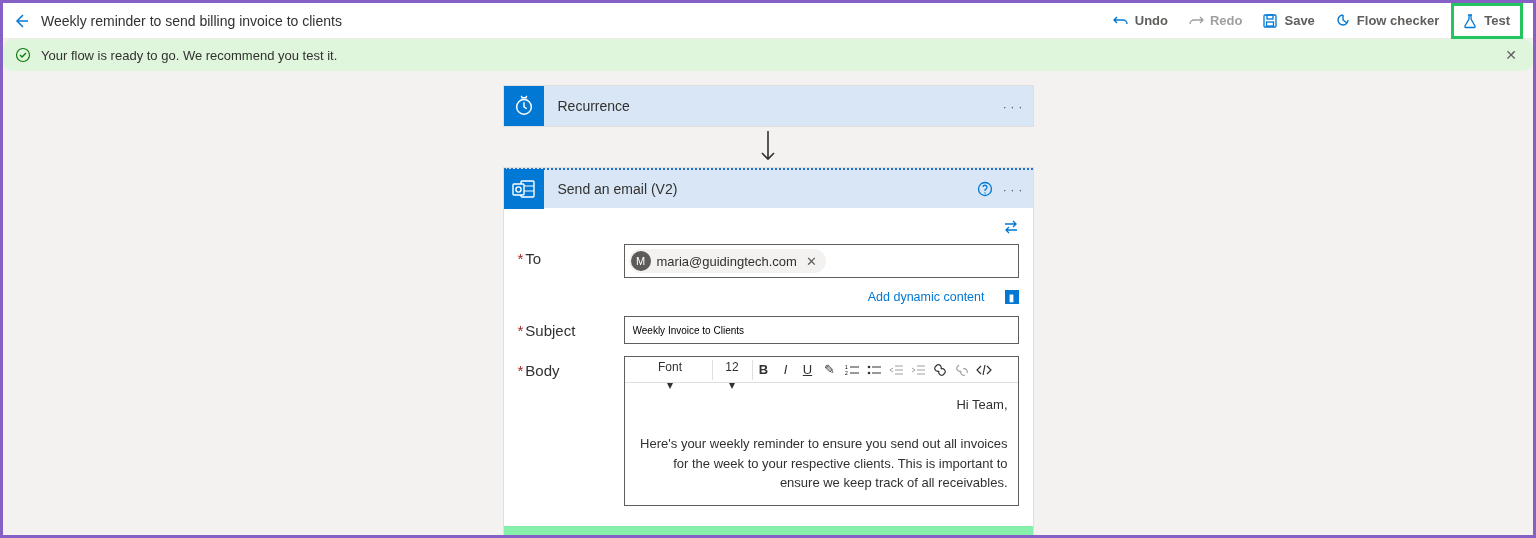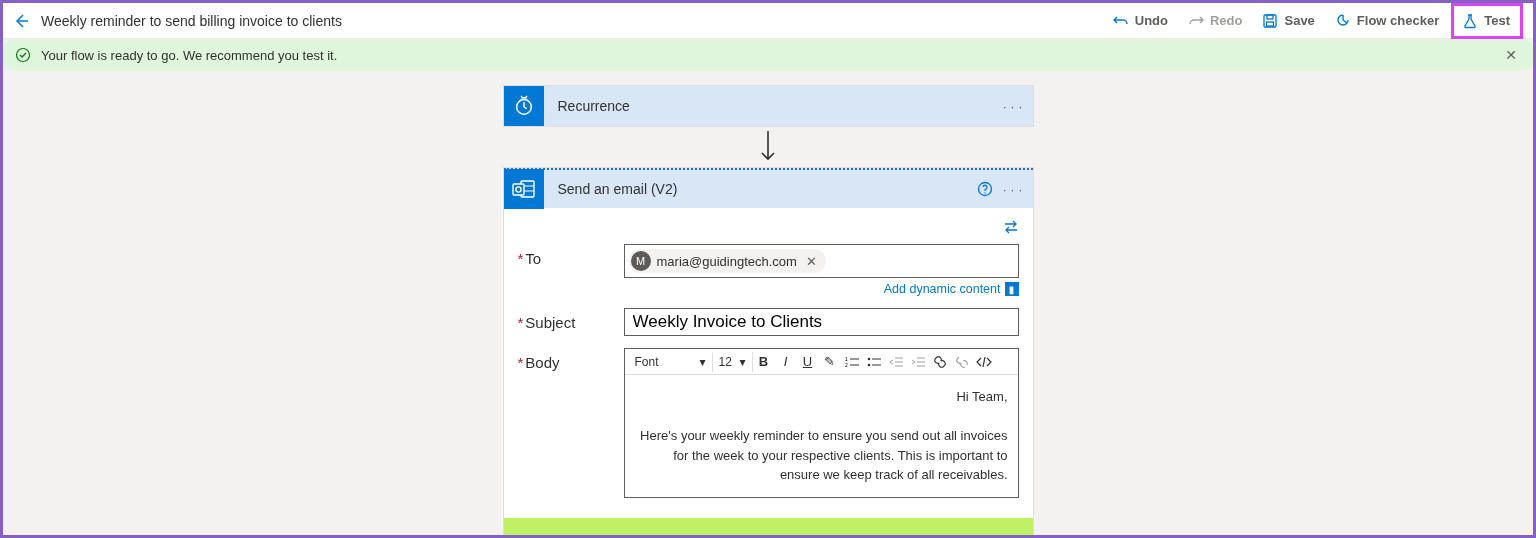--- a/index.html
+++ b/index.html
@@ -27,36 +27,36 @@
   .topbar .title-text { font-size: 14px; color: #323130; }
   .topbar .spacer { flex: 1; }
   .topbar .actions { display: flex; align-items: center; gap: 4px; }
   .tb-btn {
     display: inline-flex; align-items: center; gap: 6px;
     padding: 4px 8px; height: 28px; font-size: 13px;
     color: #605e5c; cursor: pointer; font-weight: bold;
   }
   .tb-btn.disabled { color: #a19f9d; }
   .tb-btn .icon { width: 16px; height: 16px; display:inline-flex; align-items:center; justify-content:center; }
-  .test-box { border: 3px solid #d946ef; padding: 1px 4px 1px 2px; display:flex; align-items:center; }
+  .test-box { border: 3px solid #22c55e; padding: 1px 4px 1px 2px; display:flex; align-items:center; }
   
   .banner {
     display: flex; align-items: center;
     background: #dff6dd;
     height: 32px; padding: 0 12px;
     color: #323130; font-size: 13px; border-radius: 10px;
   }
   .banner .close { margin-left: auto; color: #605e5c; cursor: pointer; font-size: 14px; padding: 4px; }
   .canvas {
     display:flex; flex-direction:column; align-items:center;
     padding-top: 14px;
   }
   .card {
     width: 531px;
-    background: #bef264;
+    background: #86efac;
     border: 1px solid #e1dfdd;
   }
   .card-head {
     display:flex; align-items:center;
     height: 40px;
     background: #d8e6f6;
   }
   .card-head.sendemail { border-top: 2px dotted #2b70c4; }
   .card-icon {
     width: 40px; height: 40px;
@@ -88,35 +88,35 @@
     display:inline-flex; align-items:center;
     background:#f3f2f1; border-radius:12px; height:24px; padding:0 6px 0 2px;
     font-size:13px; gap:6px;
   }
   .chip .avatar {
     width:20px; height:20px; border-radius:50%;
     background:#5d5a58; color:#fff; font-size:11px;
     display:flex; align-items:center; justify-content:center;
   }
   .chip .chip-x { color:#605e5c; cursor:pointer; font-size:13px; padding:0 3px; }
-  .dyn-row { display:flex; justify-content:flex-end; padding-top:4px; align-items:center; gap:4px; }
+  .dyn-row { display:flex; justify-content:flex-end; padding-top:4px; align-items:center; gap:20px;margin-top:8px; }
   .dyn-link { color:#0078d4; font-size:12.5px; cursor:pointer; }
   .dyn-badge { width:14px; height:14px; background:#0078d4; display:inline-flex; align-items:center; justify-content:center; color:#fff; font-size:10px; }
   .subject-input {
     width:100%; border:1px solid #605e5c; height:28px; padding:0 8px;
-    font-size:17px; font-family:inherit;
+    font-size:10px; font-family:inherit;
   }
   .body-box { border:1px solid #605e5c; }
   .rtb {
     display:flex; align-items:center; height:26px;
     border-bottom:1px solid #e1dfdd; gap:0; padding:0 4px;
   }
   .rtb .sel {
     display:flex; align-items:center; height:20px; padding:0 6px;
-    border-right:1px solid #e1dfdd; font-size:12px; gap:4px;
+    border-right:1px solid #e1dfdd; font-size:12px; gap:4px;flex-direction:column;
   }
   .rtb .tool {
     width:22px; height:20px; display:flex; align-items:center; justify-content:center;
     color:#323130; font-size:13px; cursor:pointer;
   }
   .rtb .tool.dim { color:#a19f9d; }
   .body-content { padding:12px 10px; font-size:13px; line-height:1.5; min-height:100px;text-align:right; }
   .adv-row { padding:14px 14px 18px 14px; }
   .adv-link { color:#0078d4; font-size:13px; cursor:pointer; display:inline-flex; align-items:center; gap:8px; }
   svg { display:block; }

